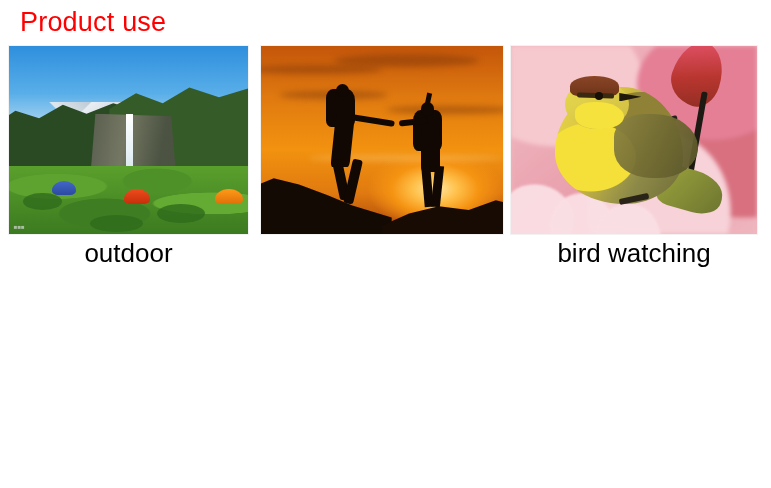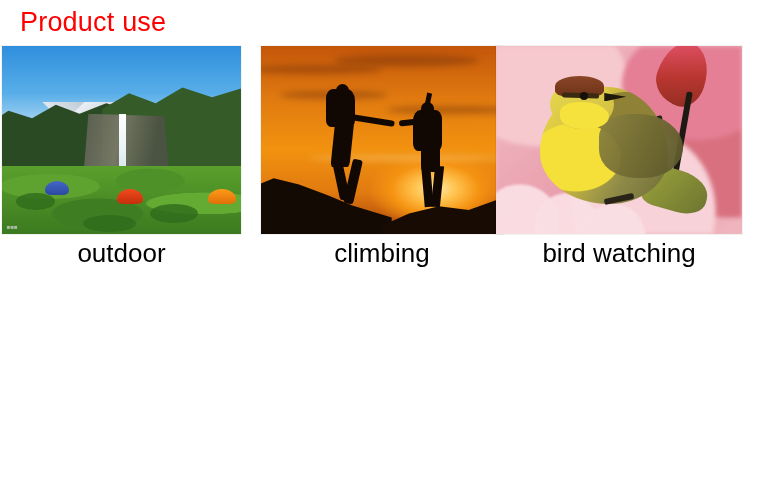--- a/index.html
+++ b/index.html
@@ -252,21 +252,21 @@
 </style>
 </head>
 <body>
 
 <div id="page-title">Product use</div>
 
 <div class="grid">
 
   <div class="row">
 
-    <div class="cell" style="left:2px;width:239px;">
+    <div class="cell" style="left:9px;width:239px;">
       <div class="photo ph-outdoor">
         <div class="sky"></div>
         <div class="snowpeaks"></div>
         <div class="ridgeL"></div>
         <div class="ridgeR"></div>
         <div class="cliff"></div>
         <div class="fall"></div>
         <div class="meadow"></div>
         <div class="shrub" style="left:6%;top:78%;width:16%;height:9%;"></div>
         <div class="shrub" style="left:62%;top:84%;width:20%;height:10%;"></div>
@@ -302,24 +302,23 @@
         <div class="fig f2-pack"></div>
         <div class="fig f2-body"></div>
         <div class="fig f2-head"></div>
         <div class="fig f2-spike"></div>
         <div class="fig f2-arm"></div>
         <div class="fig f2-legA"></div>
         <div class="fig f2-legB"></div>
         <div class="rockL"></div>
         <div class="rockR"></div>
       </div>
-      <div class="caption" style="left:0;top:192px;width:242px;">climbing</div>
     </div>
 
-    <div class="cell" style="left:496px;width:246px;">
+    <div class="cell" style="left:511px;width:246px;">
       <div class="photo ph-bird">
         <div class="bg"></div>
         <div class="petal p1"></div>
         <div class="petal p2"></div>
         <div class="petal p3"></div>
         <div class="bud"></div>
         <div class="stem"></div>
         <div class="stem2"></div>
         <div class="tail"></div>
         <div class="body"></div>

